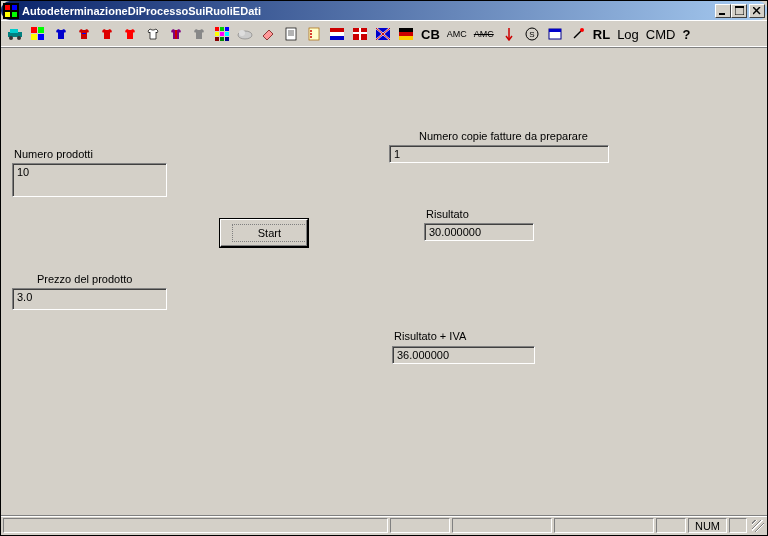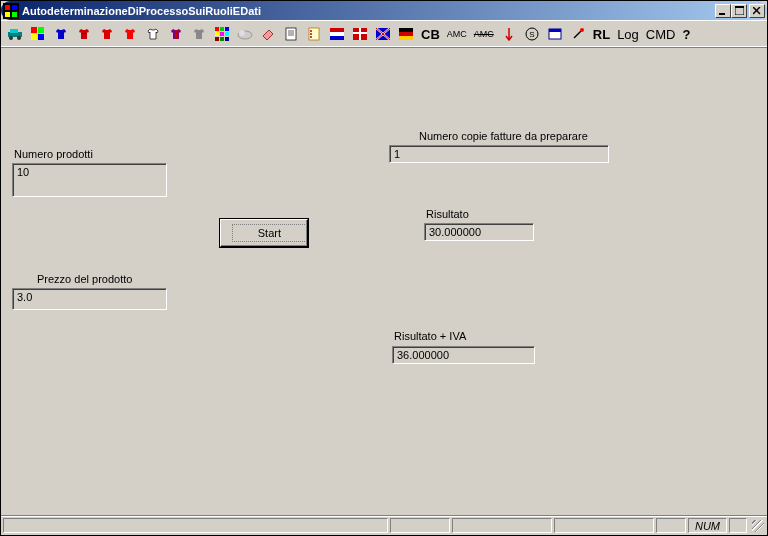--- a/index.html
+++ b/index.html
@@ -140,21 +140,21 @@
     padding: 2px;
     gap: 2px;
   }
   .status-pane {
     border: 1px solid #808080;
     border-right-color: #fff;
     border-bottom-color: #fff;
     padding: 1px 6px;
     min-width: 60px;
     font-size: 11px;
-    display: flex; align-items: center; font-style: italic;
+    display: flex; align-items: center;
   }
   .status-pane.wide { min-width: 100px; }
   .status-pane.narrow { min-width: 30px; }
   .grip {
     width: 16px;
     position: relative;
   }
   .grip::after {
     content: "";
     position: absolute;

